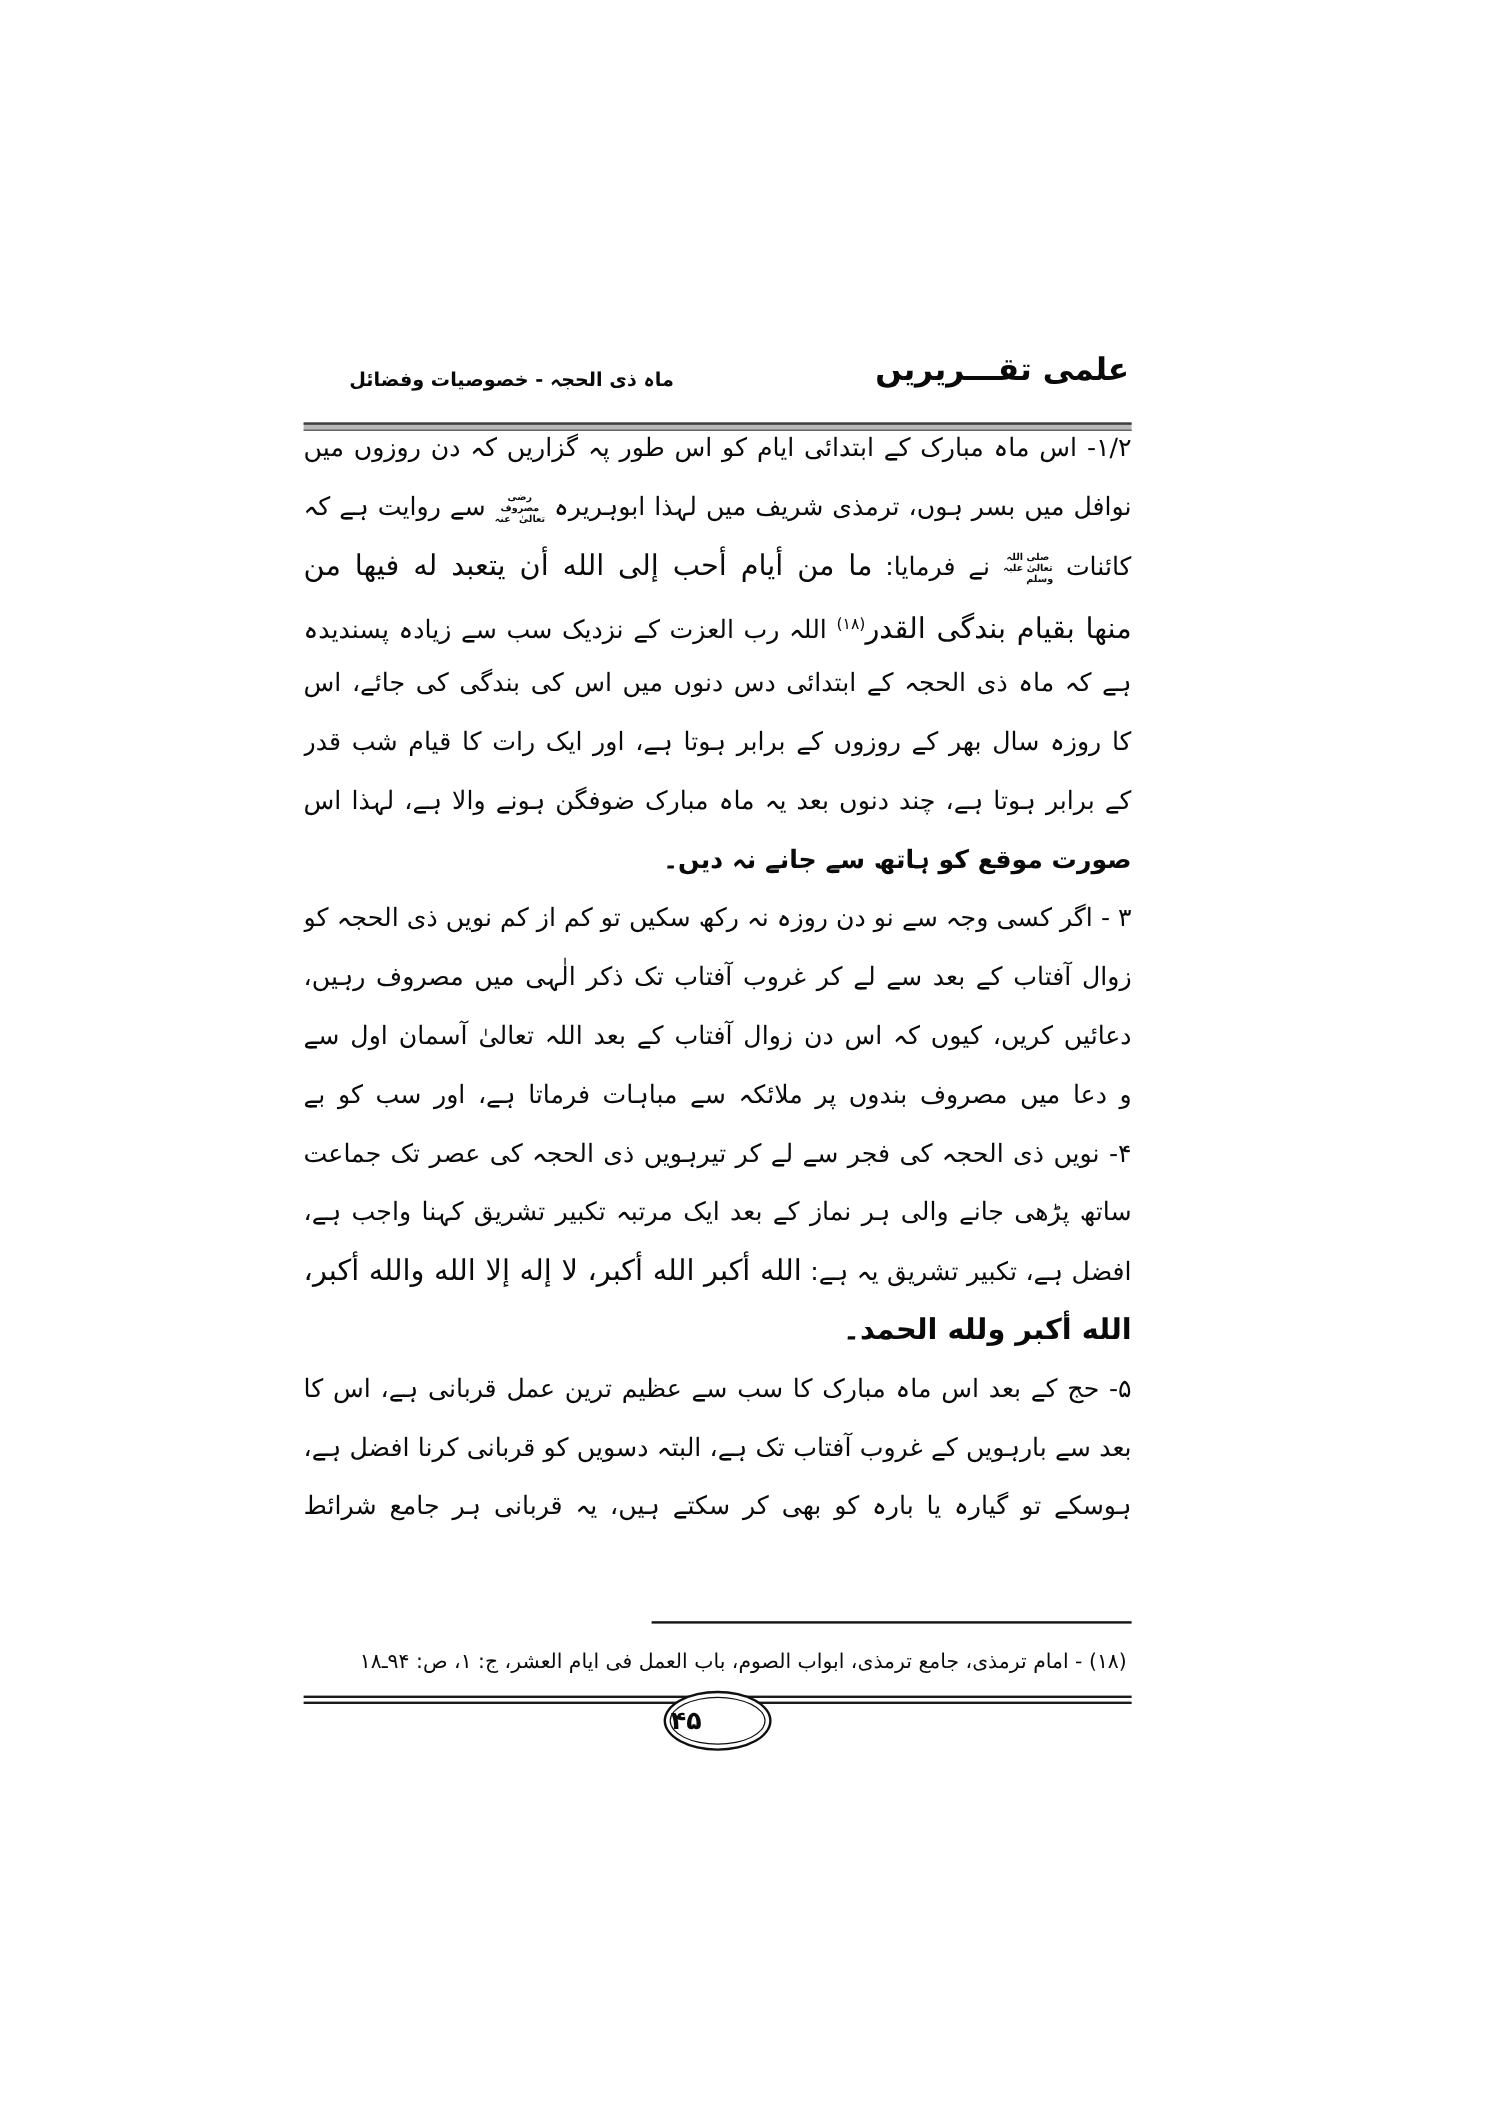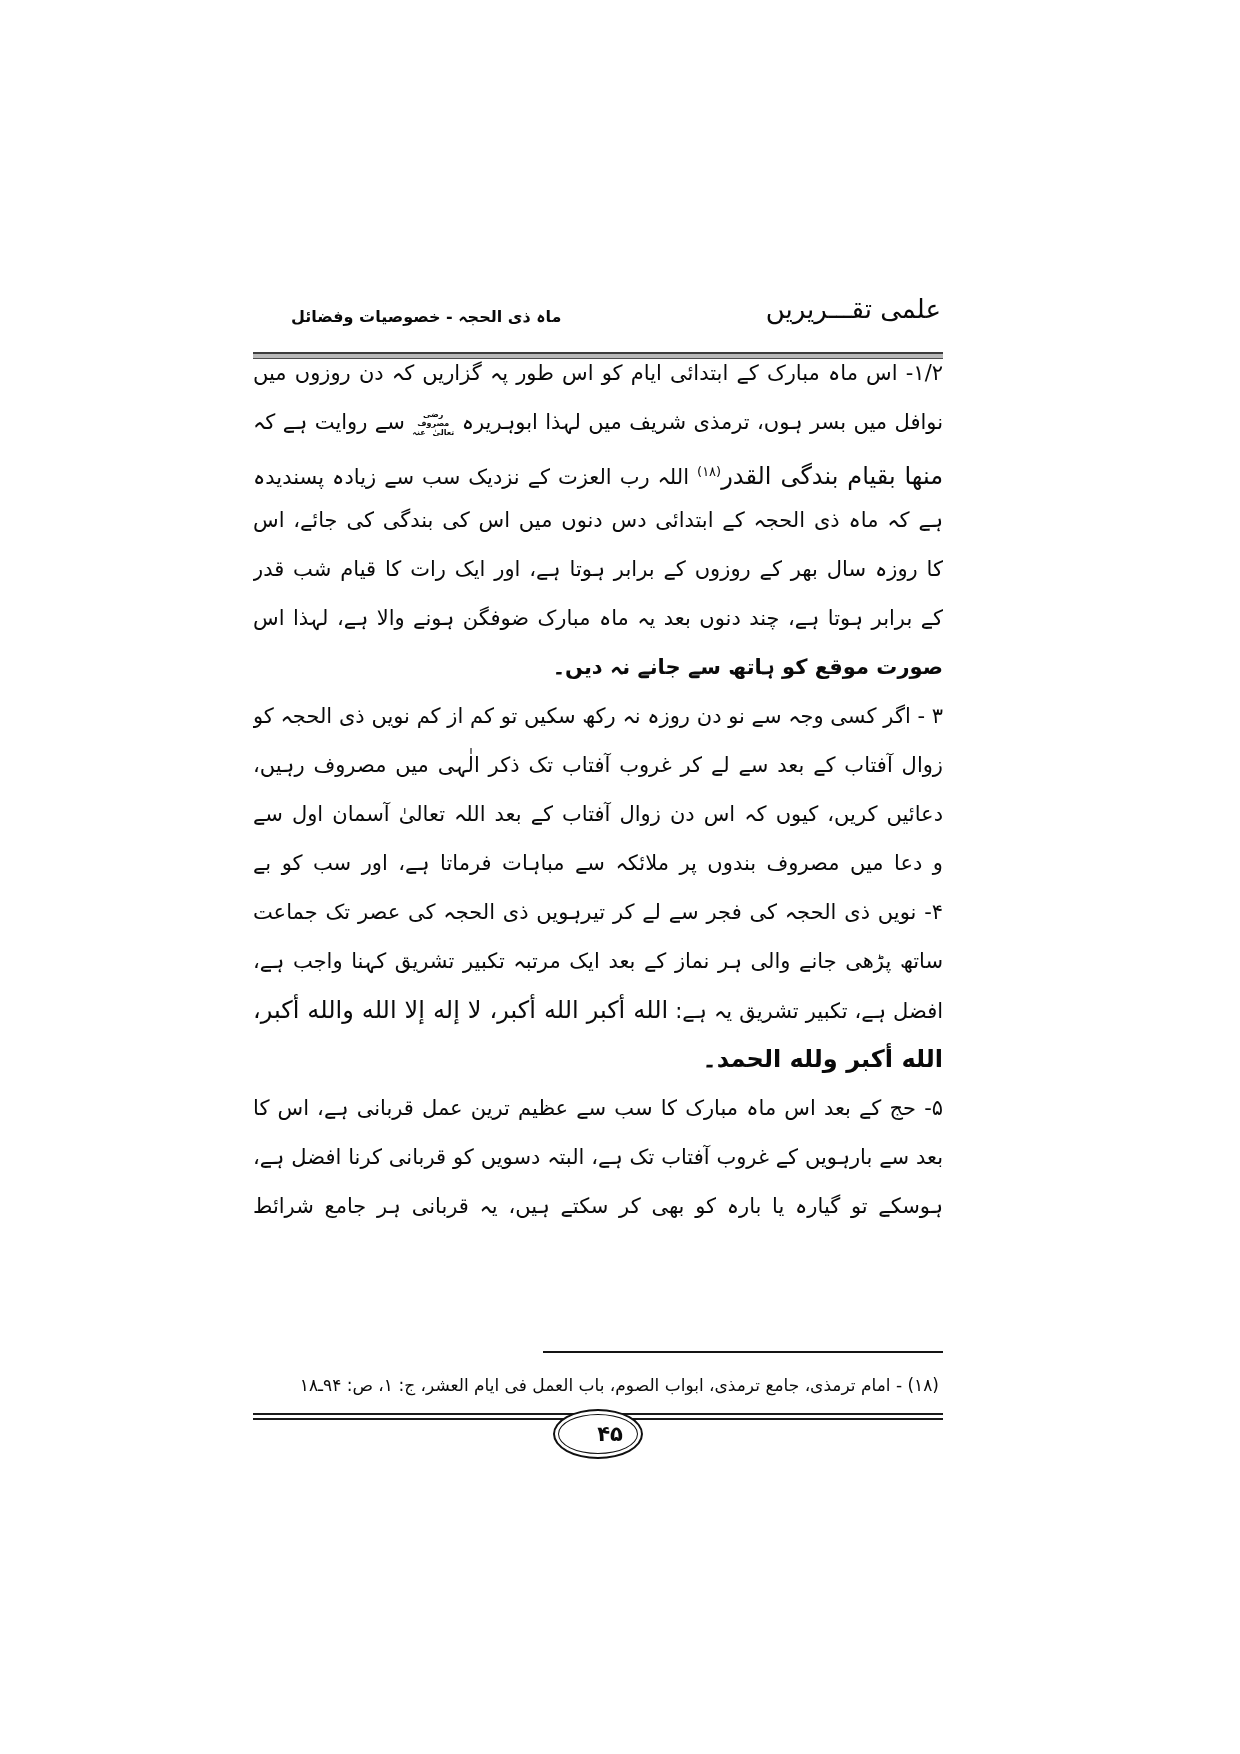--- a/index.html
+++ b/index.html
@@ -2,52 +2,53 @@
 <html lang="ur"><head>
 <meta charset="utf-8">
 <style>
   html,body{margin:0;padding:0;background:#fff;}
   .page{
     position:relative;width:1240px;height:1754px;background:#ffffff;
     font-family:"DejaVu Sans",sans-serif;color:#0a0a0a;overflow:hidden;
   }
   .content{position:absolute;left:253px;top:0;width:690px;height:1754px;}
   
-  .title-right{position:absolute;top:294px;right:2px;font-size:26px;font-weight:normal;direction:rtl;white-space:nowrap;}
+  .title-right{position:absolute;top:294px;right:2px;font-size:26px;font-weight:bold;direction:rtl;white-space:nowrap;}
   .title-left{position:absolute;top:307px;left:38px;font-size:16px;font-weight:bold;direction:rtl;white-space:nowrap;}
   .header-rule{position:absolute;top:352px;left:0;right:0;height:4px;background:#b9b9b9;border-top:2px solid #3d3d3d;border-bottom:1px solid #4e4e4e;}
   
   .bodytext{position:absolute;top:349px;left:0;right:0;direction:rtl;}
   .bl{height:49px;line-height:49px;font-size:21px;text-align:justify;text-align-last:justify;overflow:hidden;}
   .bl.end{text-align:center;text-align-last:right;font-weight:bold;}
   .ar{font-size:24px;}
   .hon{display:inline-block;font-size:8px;line-height:1.12;width:42px;text-align:center;vertical-align:-6px;font-weight:bold;}
   .sup{vertical-align:super;font-size:13px;letter-spacing:1px;}
   
   .fn-sep{position:absolute;top:1351px;right:0;width:400px;height:0;border-top:2px solid #141414;}
   .fn{position:absolute;top:1363px;left:0;right:4px;direction:rtl;text-align:right;font-size:17px;line-height:44px;white-space:nowrap;}
   
   .bottom-rule{position:absolute;top:1413px;left:0;right:0;height:3px;border-top:2px solid #1a1a1a;border-bottom:2px solid #1a1a1a;}
   .pagenum-oval{position:absolute;top:1409px;left:50%;transform:translateX(-50%);width:86px;height:46px;background:#fff;border:2px solid #101010;border-radius:50%;}
-  .pagenum-oval-inner{position:absolute;top:3px;left:3px;right:3px;bottom:3px;border:1.5px solid #101010;border-radius:50%;display:flex;align-items:center;justify-content:center;padding-left:24px;}
+  .pagenum-oval-inner{position:absolute;top:3px;left:3px;right:3px;bottom:3px;border:1.5px solid #101010;border-radius:50%;display:flex;align-items:center;}
   .pagenum{font-size:21px;font-weight:bold;direction:rtl;}
 </style>
 </head>
 <body>
 
 <div class="page">
   <div class="content">
 
     <div class="title-right">علمی تقـــریریں</div>
     <div class="title-left">ماہ ذی الحجہ - خصوصیات وفضائل</div>
     <div class="header-rule"></div>
 
     <div class="bodytext">
       <div class="bl full">۱/۲- اس ماہ مبارک کے ابتدائی ایام کو اس طور پہ گزاریں کہ دن روزوں میں اور رات</div>
       <div class="bl full"><span>نوافل میں بسر ہوں، ترمذی شریف میں لہذا ابوہریرہ</span> <span class="hon">رضی مصروف تعالیٰ عنہ</span> <span>سے روایت ہے کہ رسول</span></div>
+      <div class="bl full"><span>کائنات</span> <span class="hon">صلی اللہ تعالیٰ علیہ وسلم</span> <span>نے فرمایا:</span> <span class="ar">ما من أيام أحب إلى الله أن يتعبد له فيها من</span></div>
       <div class="bl full"><span class="ar">منها بقيام بندگی القدر</span><span class="sup">(۱۸)</span> <span>اللہ رب العزت کے نزدیک سب سے زیادہ پسندیدہ عمل یہ</span></div>
       <div class="bl full">ہے کہ ماہ ذی الحجہ کے ابتدائی دس دنوں میں اس کی بندگی کی جائے، اس عشرہ میں ایک دن</div>
       <div class="bl full">کا روزہ سال بھر کے روزوں کے برابر ہوتا ہے، اور ایک رات کا قیام شب قدر میں قیام</div>
       <div class="bl full">کے برابر ہوتا ہے، چند دنوں بعد یہ ماہ مبارک ضوفگن ہونے والا ہے، لہذا اس خوب</div>
       <div class="bl end">صورت موقع کو ہاتھ سے جانے نہ دیں۔</div>
       <div class="bl full">۳ - اگر کسی وجہ سے نو دن روزہ نہ رکھ سکیں تو کم از کم نویں ذی الحجہ کو ضرور روزہ رکھیں، اور</div>
       <div class="bl full">زوال آفتاب کے بعد سے لے کر غروب آفتاب تک ذکر الٰہی میں مصروف رہیں، اور خوب</div>
       <div class="bl full">دعائیں کریں، کیوں کہ اس دن زوال آفتاب کے بعد اللہ تعالیٰ آسمان اول سے تجلی فرماتا ہے، ذکر</div>
       <div class="bl full">و دعا میں مصروف بندوں پر ملائکہ سے مباہات فرماتا ہے، اور سب کو بے حساب بخش دیتا ہے۔</div>
       <div class="bl full">۴- نویں ذی الحجہ کی فجر سے لے کر تیرہویں ذی الحجہ کی عصر تک جماعت مستحبہ کے</div>

